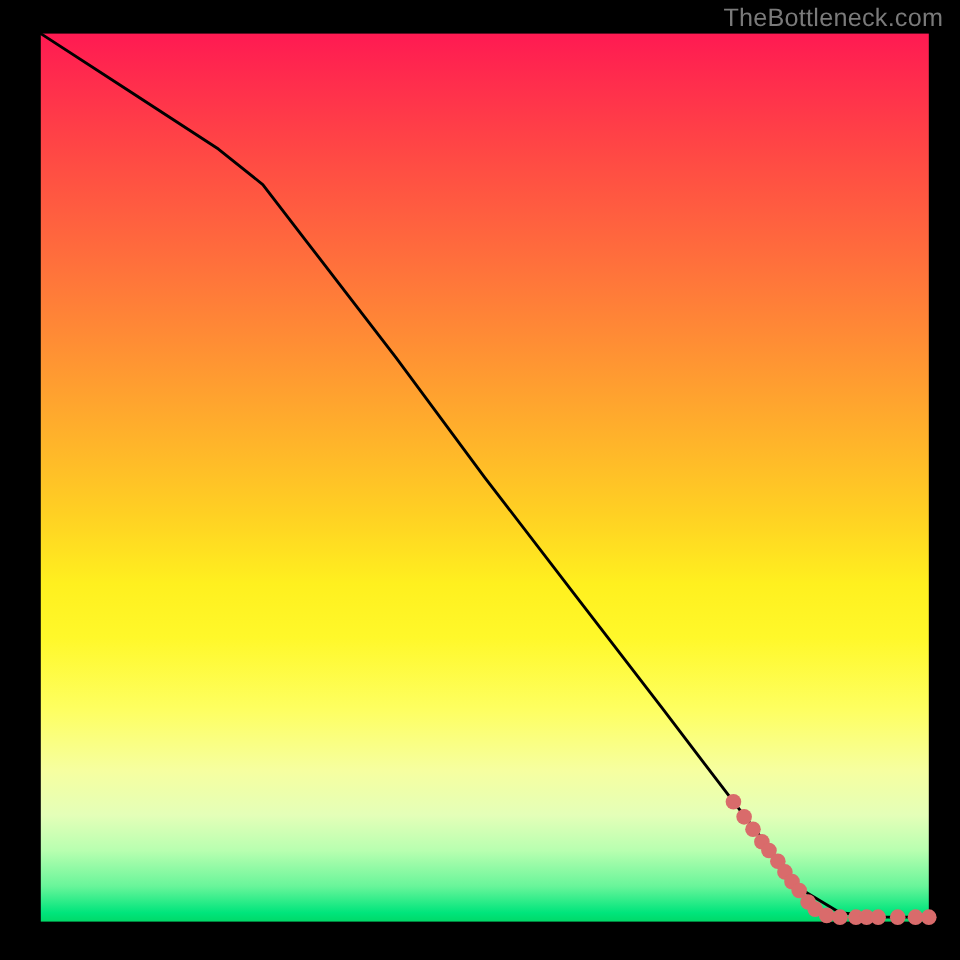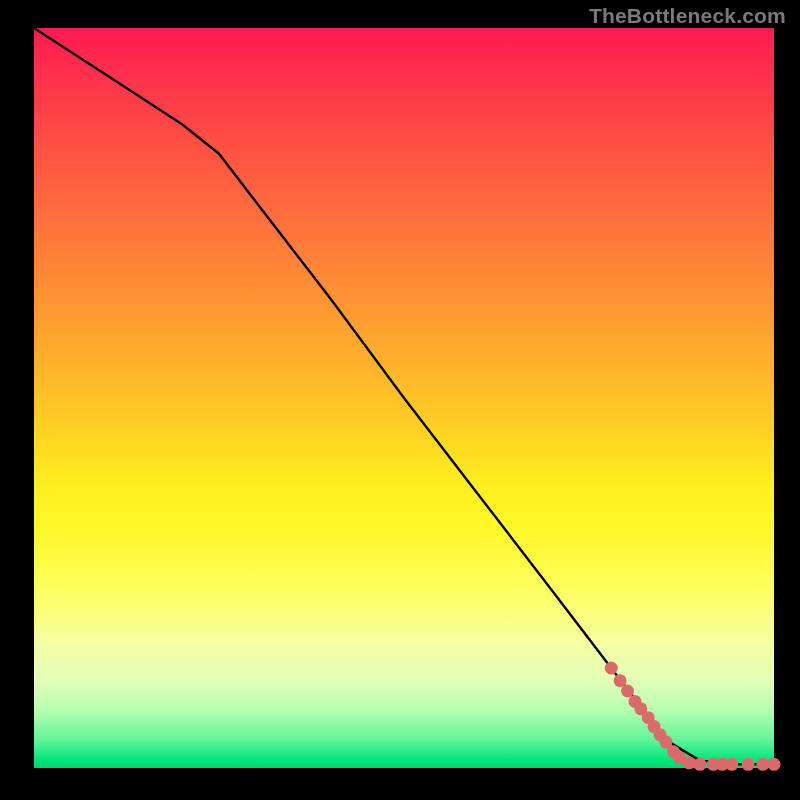--- a/index.html
+++ b/index.html
@@ -16,21 +16,21 @@
     width: 800px;
     height: 800px;
     background: #000;
   }
   .watermark {
     position: absolute;
     top: 4px;
     right: 14px;
     color: #7a7a7a;
     font-size: 21px;
-    font-weight: 700;
+    font-weight: 400;
     letter-spacing: 0.2px;
     z-index: 10;
   }
   .plot {
     position: absolute;
     left: 34px;
     top: 28px;
     width: 740px;
     height: 740px;
     

